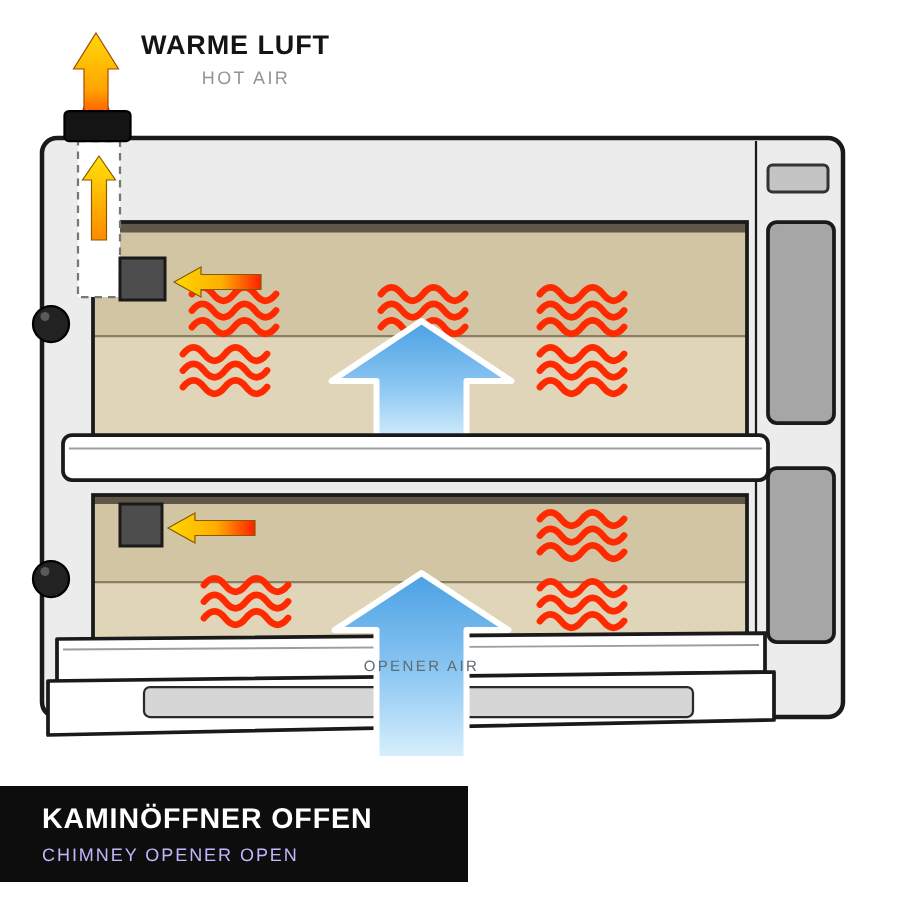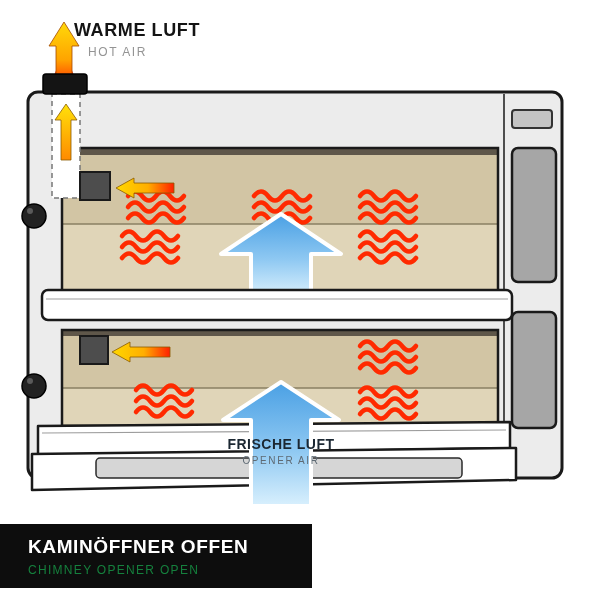--- a/index.html
+++ b/index.html
@@ -1,32 +1,32 @@
 <!DOCTYPE html>
 <html><head>
 <meta charset="utf-8">
 <style>
   html,body{margin:0;padding:0;background:#ffffff;}
   .stage{
     position:relative;width:600px;height:600px;background:#ffffff;
     font-family:"Liberation Sans",sans-serif;overflow:hidden;
   }
   .stage svg{position:absolute;left:0;top:0;}
-  .hdr{position:absolute;left:74px;top:20px;}
+  .hdr{position:absolute;left:94px;top:20px;text-align:center;}
   .hdr-title{font-size:18px;font-weight:bold;color:#141414;letter-spacing:.6px;}
   .hdr-sub{font-size:12px;color:#949494;letter-spacing:1.6px;margin-top:4px;margin-left:14px;}
   .fresh{position:absolute;left:281px;top:436px;transform:translateX(-50%);text-align:center;width:200px;}
   .fresh-title{font-size:14px;font-weight:bold;color:#1b2732;letter-spacing:.5px;}
   .fresh-sub{font-size:10px;color:#5e6a74;letter-spacing:1.6px;margin-top:3px;}
   .banner{
     position:absolute;left:0;top:524px;width:312px;height:64px;background:#0d0d0d;
     display:flex;flex-direction:column;justify-content:center;padding-left:28px;box-sizing:border-box;
   }
   .banner-title{font-size:19px;font-weight:bold;color:#ffffff;letter-spacing:.6px;}
-  .banner-sub{font-size:12px;color:#15803d;letter-spacing:1.3px;margin-top:5px;}
+  .banner-sub{font-size:12px;color:#c4b5fd;letter-spacing:1.3px;margin-top:5px;}
 </style>
 </head>
 <body>
 
 <div class="stage">
 
   <svg width="600" height="600" viewBox="0 0 600 600">
     <defs>
       <linearGradient id="gb" x1="0" y1="0" x2="0" y2="1">
         <stop offset="0" stop-color="#4aa0e4"></stop>
@@ -134,21 +134,20 @@
       <circle cx="30" cy="381" r="3" fill="#5a5a5a"></circle>
     </g>
   </svg>
 
   <div class="hdr">
     <div class="hdr-title">WARME LUFT</div>
     <div class="hdr-sub">HOT AIR</div>
   </div>
 
   <div class="fresh">
-    <div class="fresh-title">FRISCHE LUFT</div>
     <div class="fresh-sub">OPENER AIR</div>
   </div>
 
   <div class="banner">
     <div class="banner-title">KAMINÖFFNER OFFEN</div>
     <div class="banner-sub">CHIMNEY OPENER OPEN</div>
   </div>
 
 </div>
 

